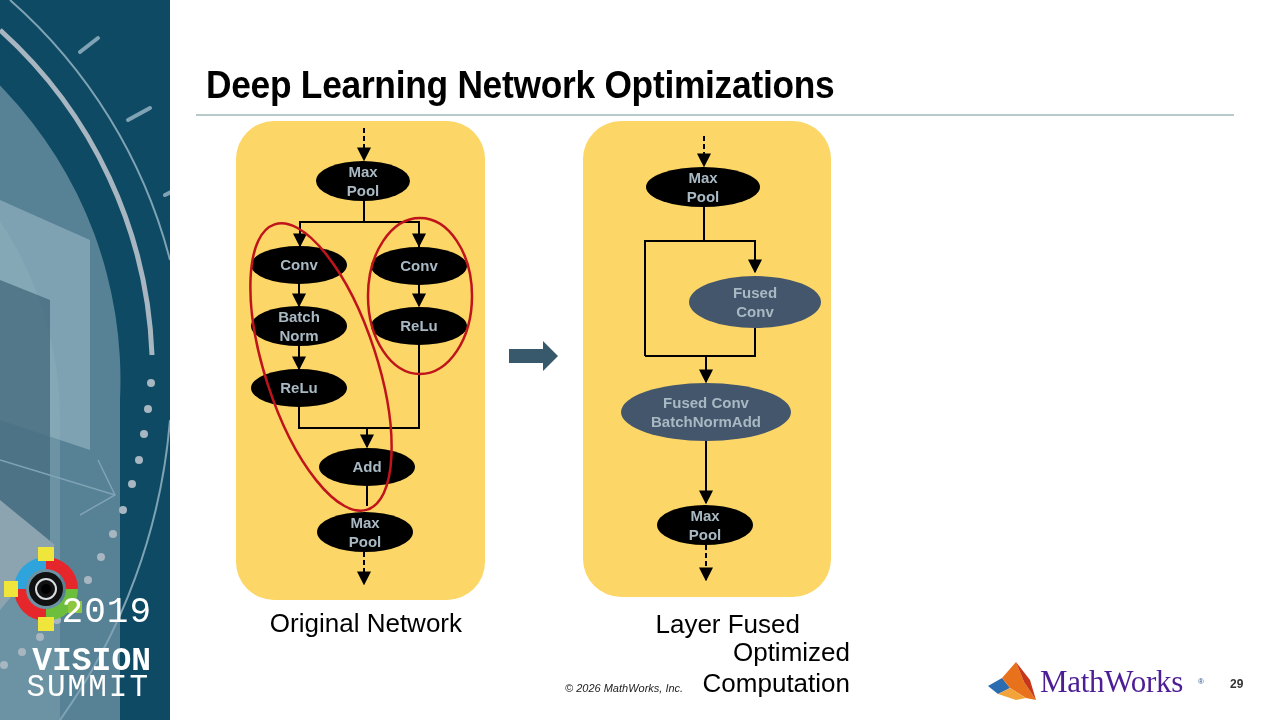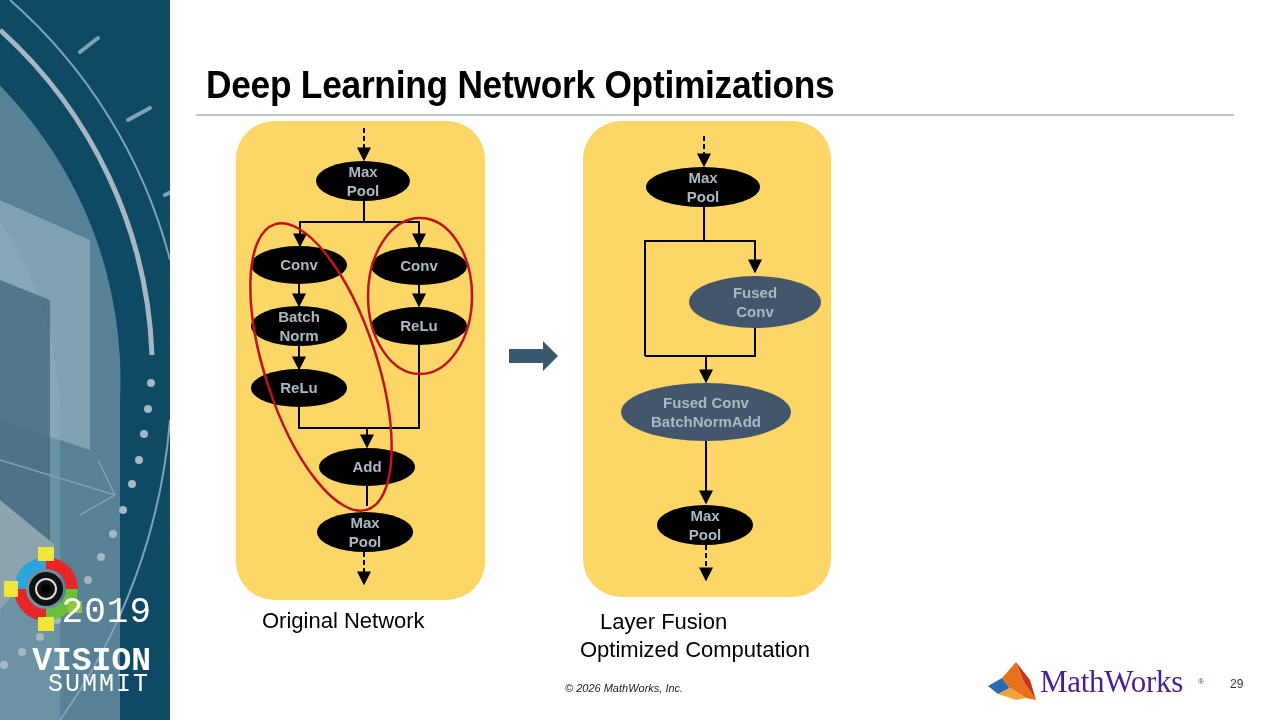--- a/index.html
+++ b/index.html
@@ -7,43 +7,43 @@
       width: 1280px; height: 720px; position: relative; overflow: hidden;
       background: #ffffff;
       font-family: "Liberation Sans", sans-serif;
     }
     #sidebar { position: absolute; left: 0; top: 0; width: 170px; height: 720px; overflow: hidden; font-family: Liberation Mono, monospace; }
     #sidebar svg { display: block; }
     .evs-text { position: absolute; left: 0; width: 170px; color: #ffffff; text-align: right; }
     #evs-year { top: 592px; right: 18px; left: auto; width: auto; font-size: 36px; font-weight: 300; letter-spacing: 1px; }
     #evs-embedded { top: 622px; right: 20px; left: auto; width: auto; font-size: 27px; font-weight: 300; letter-spacing: -0.5px; }
     #evs-vision { top: 643px; right: 19px; left: auto; width: auto; font-size: 33px; font-weight: 900; letter-spacing: 0px; }
-    #evs-summit { top: 670px; right: 20px; left: auto; width: auto; font-size: 25px; font-weight: 300; letter-spacing: 2px; margin-left: 12px; }
+    #evs-summit { top: 670px; right: 20px; left: auto; width: auto; font-size: 31px; font-weight: 300; letter-spacing: 2px; margin-left: 12px; }
 
     #slide-title {
       position: absolute; left: 206px; top: 64px;
       font-size: 38px; font-weight: bold; color: #000; letter-spacing: -0.3px;
       font-family: "Liberation Sans", sans-serif;
       transform: scaleX(0.93); transform-origin: left center;
     }
     #title-divider { position: absolute; left: 196px; top: 114px; width: 1038px; height: 2px; background: #b7c9c9; }
 
     #diagram { position: absolute; left: 0; top: 0; }
     .node-text { font-family: "Liberation Sans", sans-serif; font-weight: bold; font-size: 15px; fill: #a9b9c4; text-anchor: middle; }
 
-    .caption { position: absolute; font-size: 22px; color: #000; text-align: left; }
+    .caption { position: absolute; font-size: 26px; color: #000; text-align: right; }
     #caption-left { left: 262px; top: 608px; width: 200px; }
     #caption-right-1 { left: 600px; top: 609px; width: 200px; }
     #caption-right-2 { left: 580px; top: 637px; width: 270px; }
 
     #copyright { position: absolute; left: 565px; top: 682px; font-size: 11px; font-style: italic; color: #222; }
     #mw-logo { position: absolute; left: 986px; top: 660px; }
     #mw-name { position: absolute; left: 1040px; top: 664px; font-family: "Liberation Serif", serif; font-size: 31px; color: #4c1d95; letter-spacing: -0.3px; }
     #mw-reg { position: absolute; left: 1198px; top: 677px; font-size: 8px; color: #1f4e8c; }
-    #page-number { position: absolute; left: 1230px; top: 677px; font-size: 12px; color: #333; }
+    #page-number { position: absolute; left: 1230px; top: 677px; font-size: 12px; color: #333; font-weight: bold; }
   </style>
 </head>
 <body>
 
 <div id="sidebar">
   <svg width="170" height="720" viewBox="0 0 170 720">
     <rect x="0" y="0" width="170" height="720" fill="#0e4a63"></rect>
 
     <path d="M -300 -40 A 420 420 0 0 1 120 400 L 120 720 L -300 720 Z" fill="#5f8799" opacity="0.9"></path>
     <path d="M -300 60 A 360 360 0 0 1 60 420 L 60 720 L -300 720 Z" fill="#6b93a4"></path>
@@ -197,21 +197,21 @@
     </g>
     <g>
       <ellipse cx="705" cy="525" rx="48" ry="20" fill="#000"></ellipse>
       <text class="node-text" x="705" y="521">Max</text>
       <text class="node-text" x="705" y="540">Pool</text>
     </g>
   </g>
 </svg>
 
 <div id="caption-left" class="caption">Original Network</div>
-<div id="caption-right-1" class="caption">Layer Fusion</div>
+<div id="caption-right-1" class="caption">Layer Fused</div>
 <div id="caption-right-2" class="caption">Optimized Computation</div>
 
 <div id="copyright">© 2026 MathWorks, Inc.</div>
 
 <svg id="mw-logo" width="52" height="44" viewBox="0 0 52 44">
   <path d="M 2 26 L 16 18 L 24 28 L 12 34 Z" fill="#2b6cb0"></path>
   <path d="M 16 18 L 30 2 L 38 22 L 50 40 L 40 38 L 24 28 Z" fill="#e8711c"></path>
   <path d="M 30 2 L 38 22 L 50 40 L 44 20 Z" fill="#c6361a"></path>
   <path d="M 12 34 L 24 28 L 40 38 L 30 40 Z" fill="#f2a33a"></path>
 </svg>

